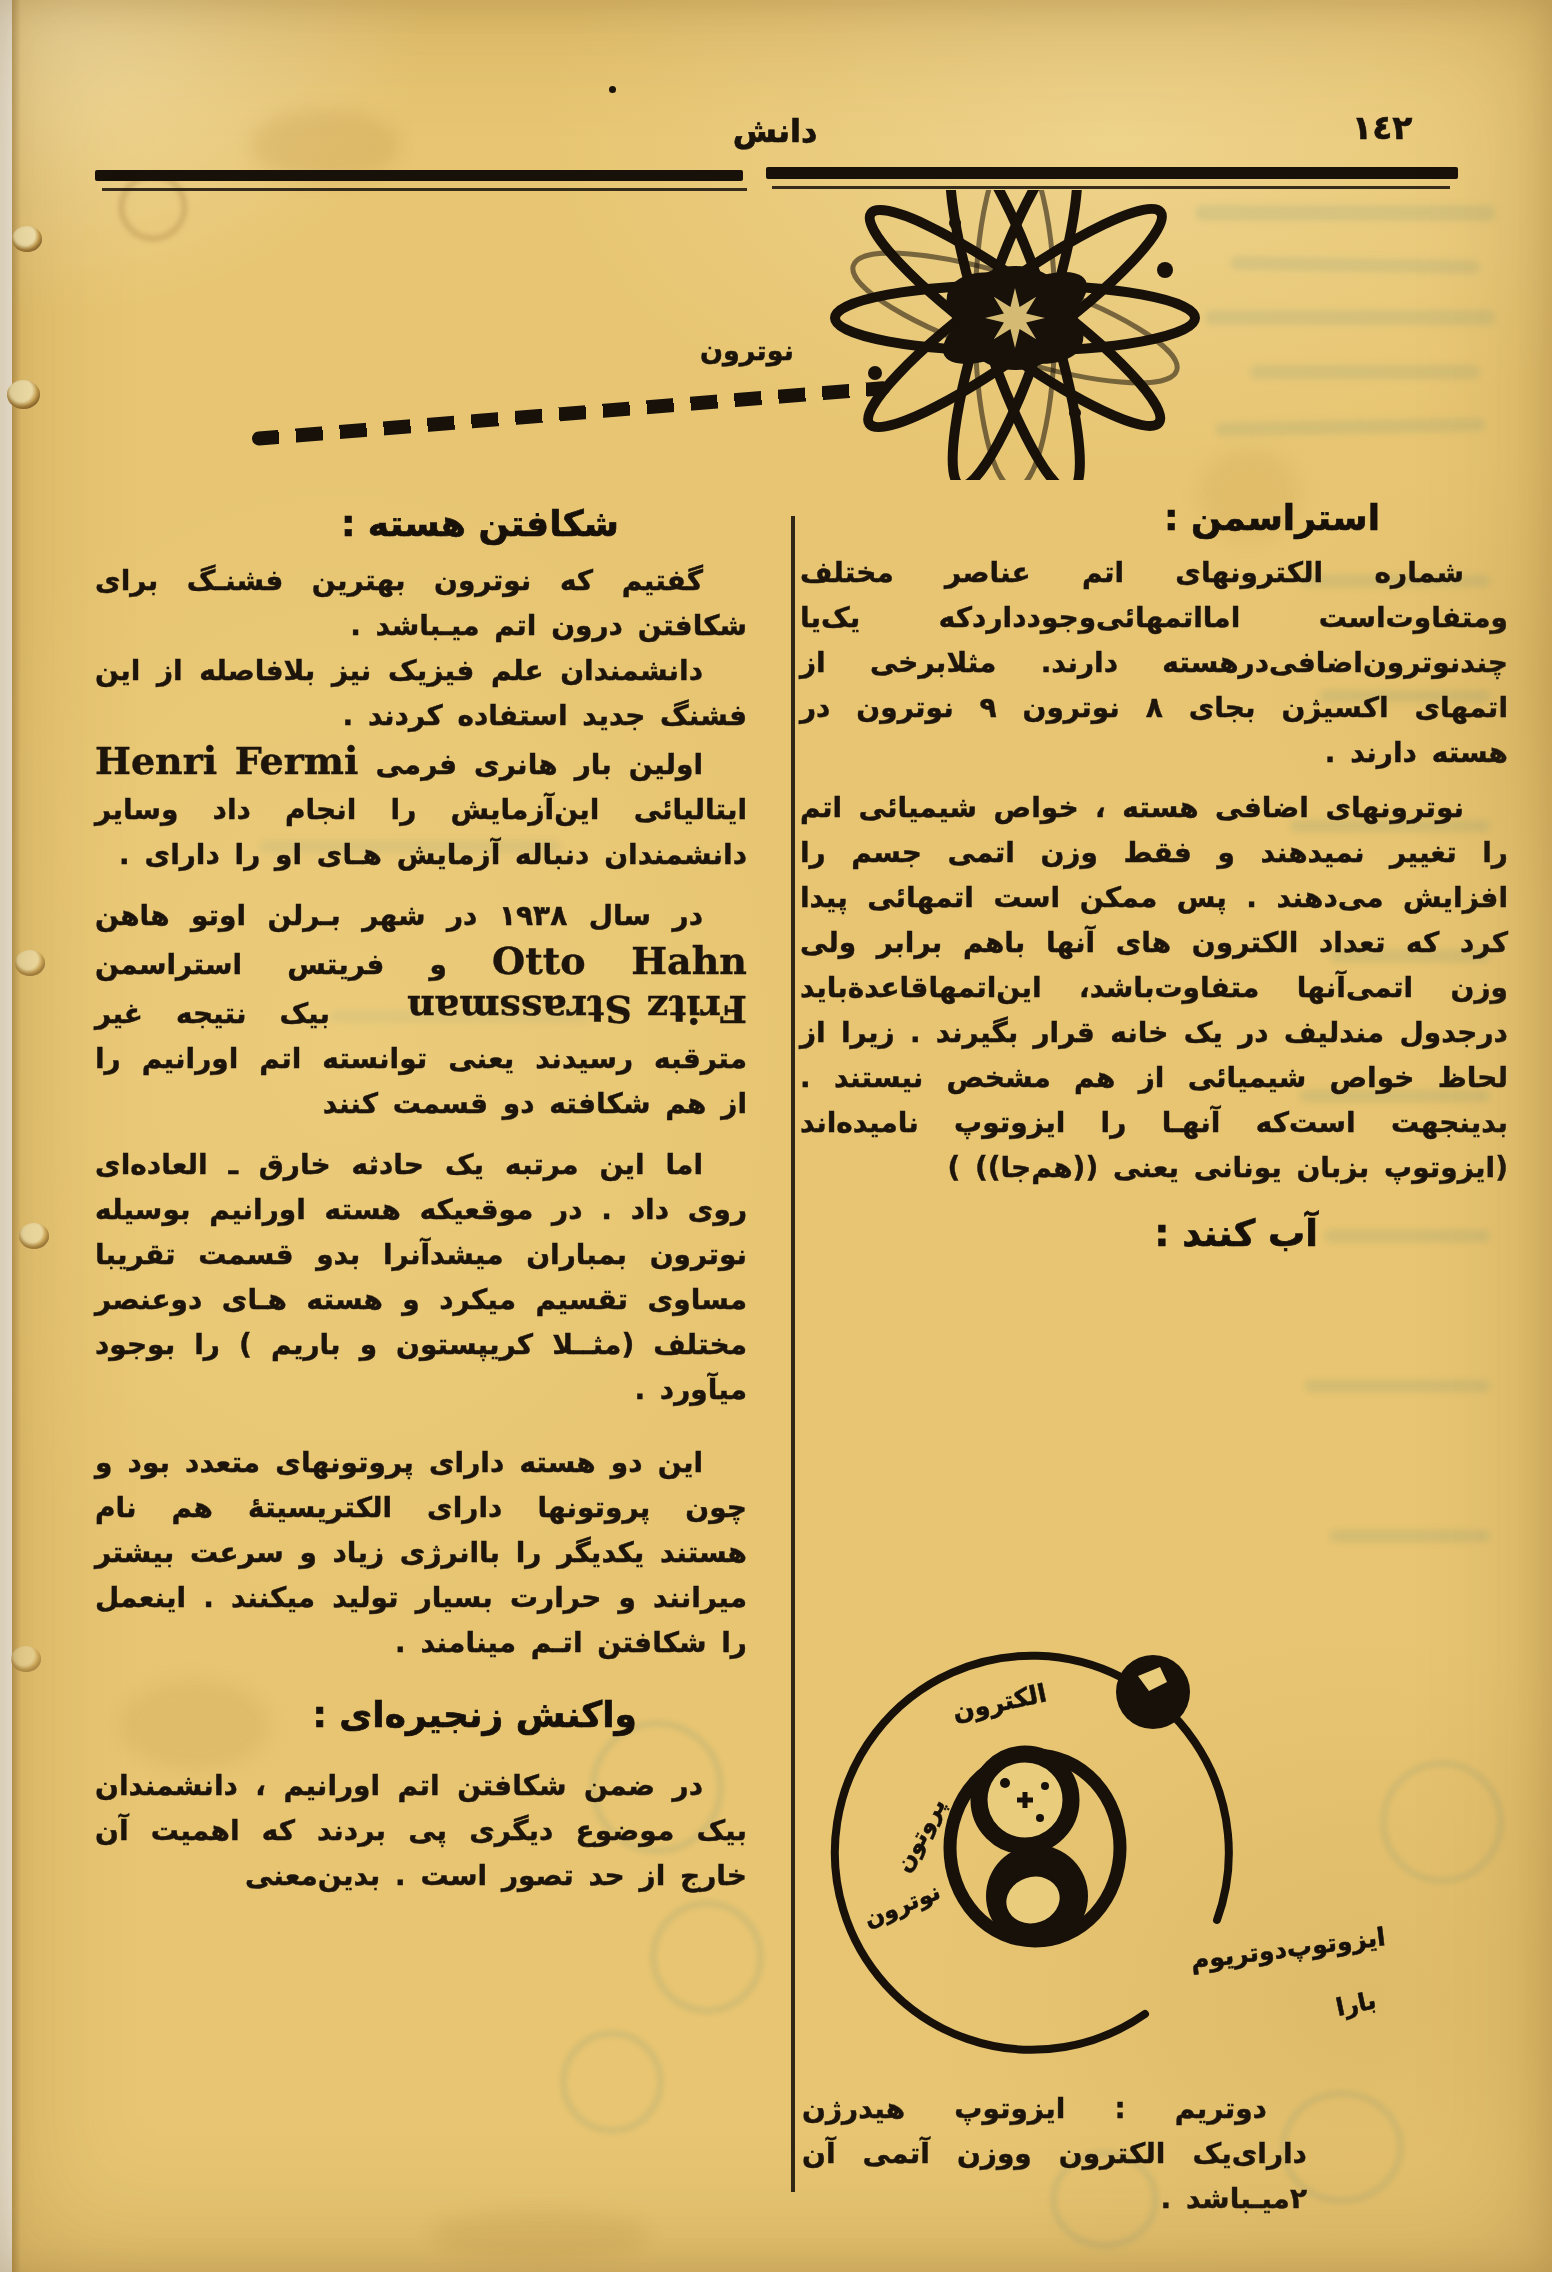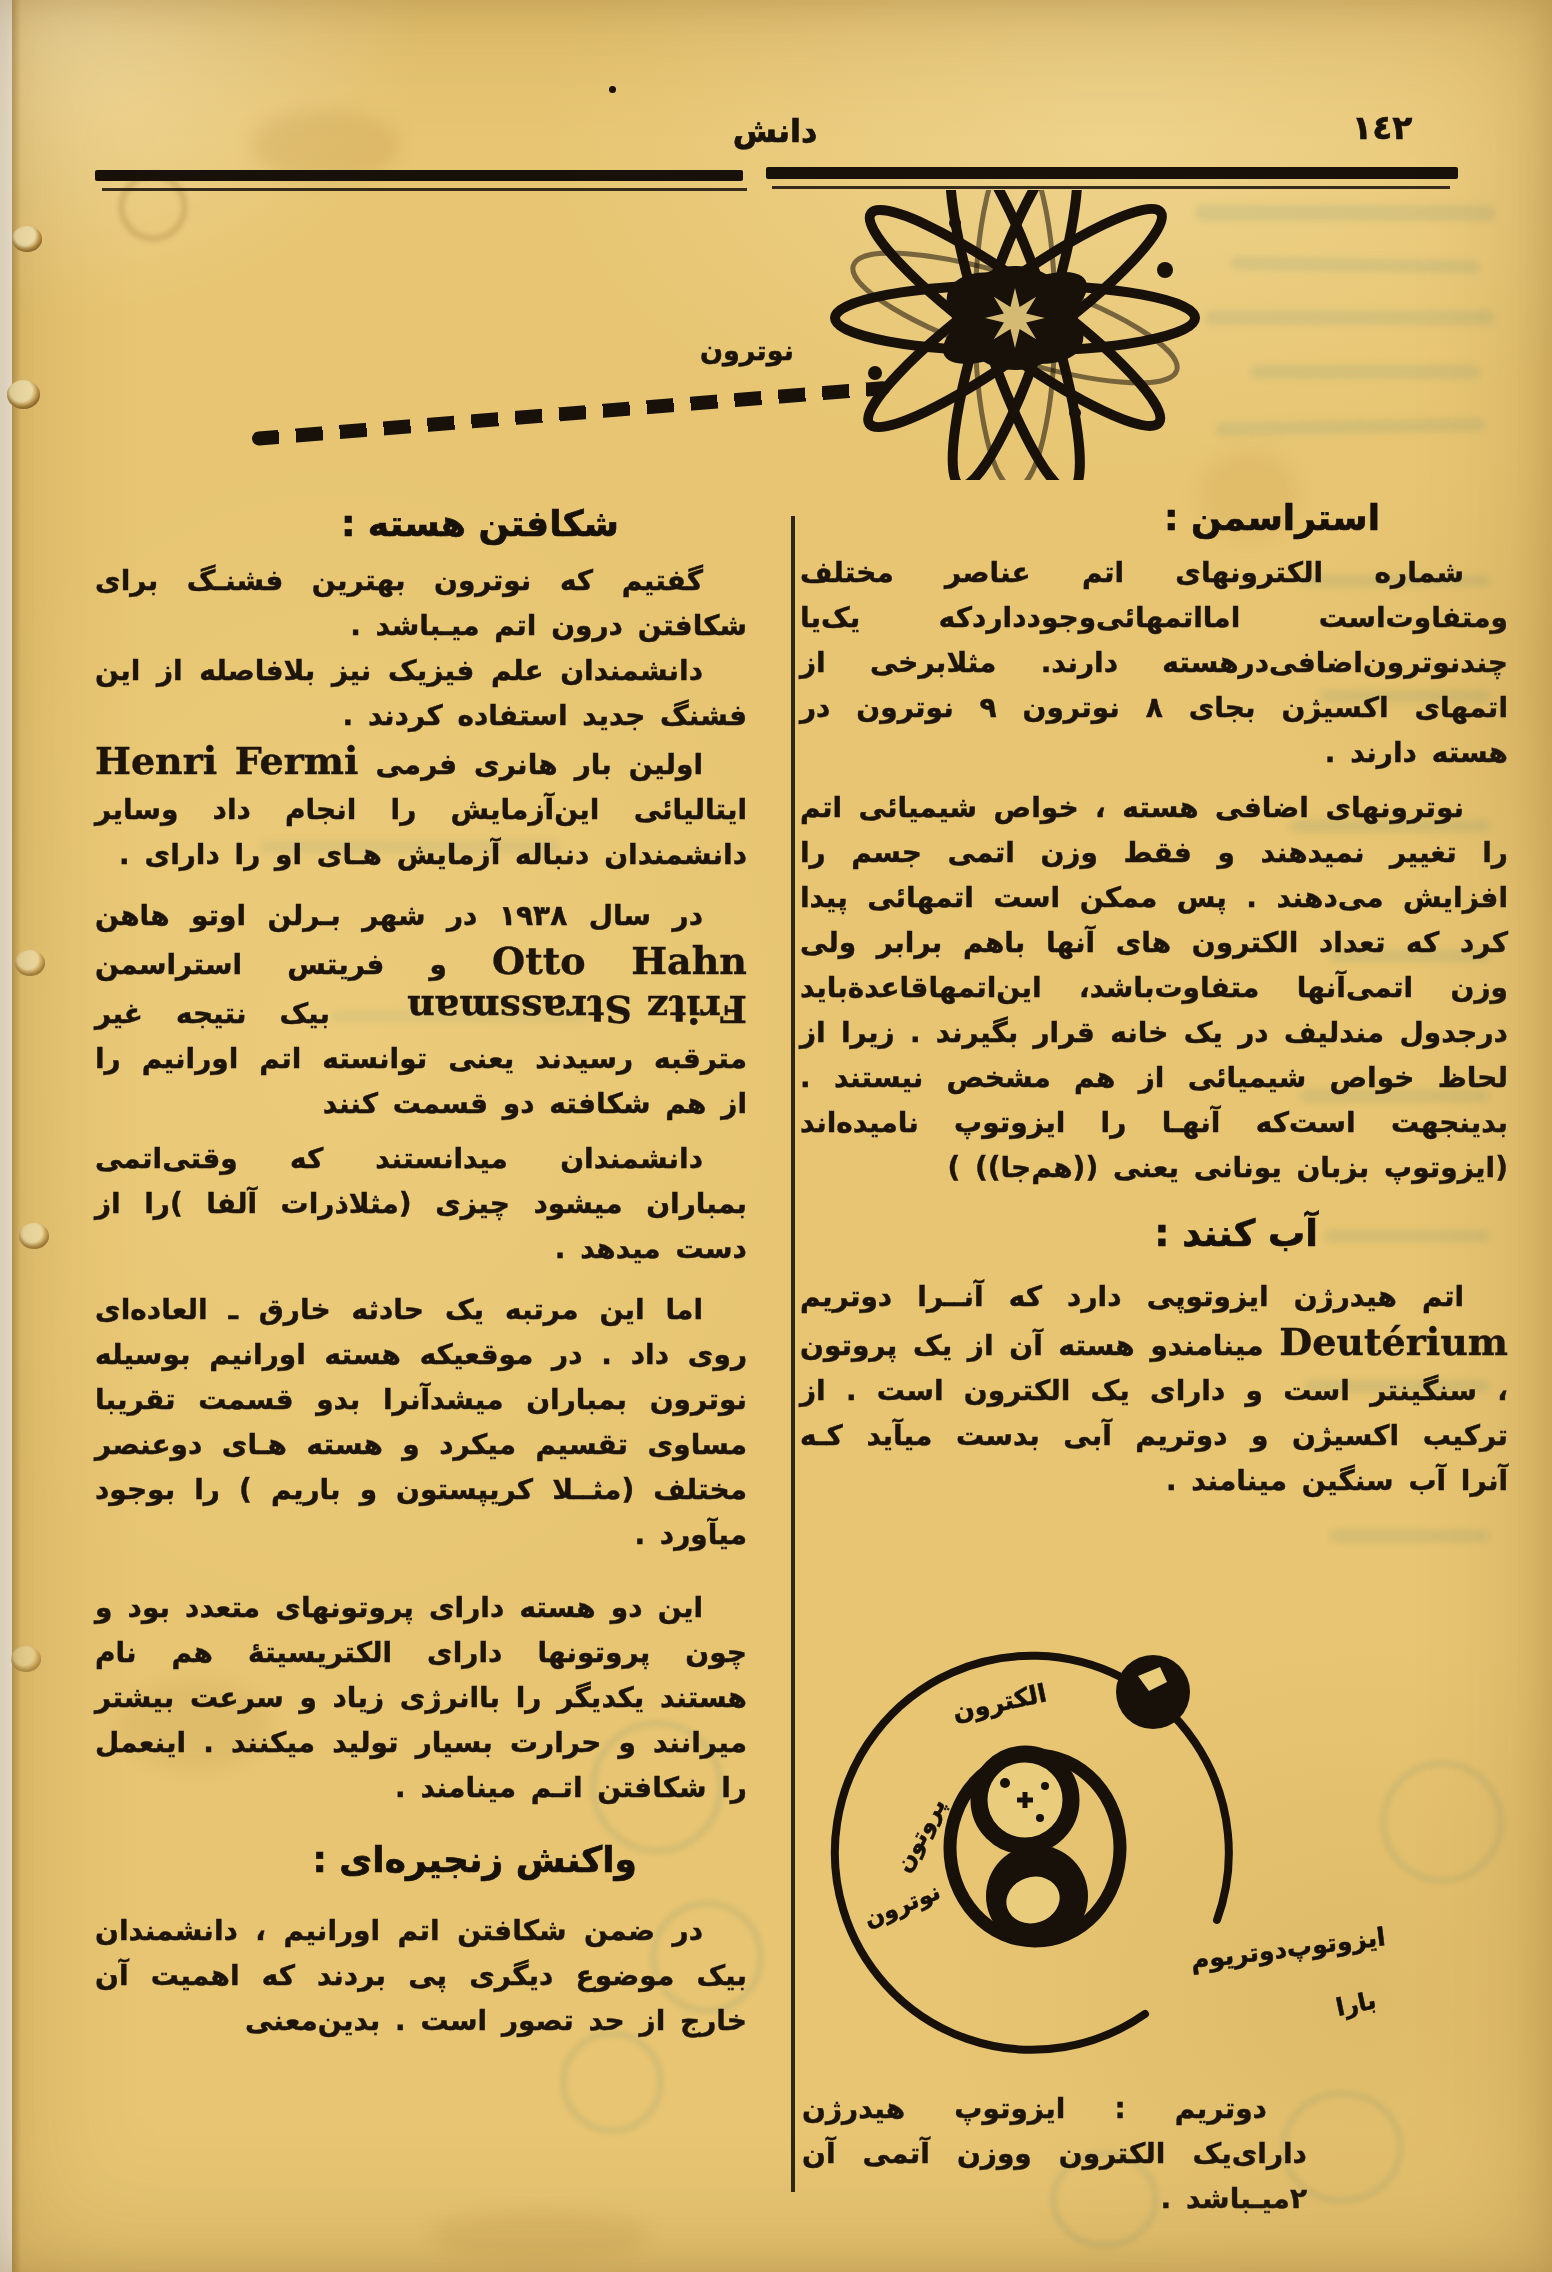--- a/index.html
+++ b/index.html
@@ -123,36 +123,32 @@
        background:repeating-linear-gradient(90deg,#17110a 0 27px, rgba(0,0,0,0) 27px 44px); border-radius:7px;"></div>
   <div class="abs rtl" style="left:700px; top:335px; font-size:27px; font-weight:bold; -webkit-text-stroke:.5px #17110a;">نوترون</div>
 
   <div class="divider" style="left:791px; top:516px; height:1676px;"></div>
 
   <div class="abs rtl" style="left:800px; top:492px; width:708px;">
     <div class="heading">استراسمن :</div>
     <p class="para" style="margin-top:6px;">شماره الکترونهای اتم عناصر مختلف ومتفاوت‌است امااتمهائی‌وجودداردکه یک‌یا چندنوترون‌اضافی‌درهسته دارند. مثلابرخی از اتمهای اکسیژن بجای ٨ نوترون ٩ نوترون در هسته دارند .</p>
     <p class="para gap-s">نوترونهای اضافی هسته ، خواص شیمیائی اتم را تغییر نمیدهند و فقط وزن اتمی جسم را افزایش می‌دهند . پس ممکن است اتمهائی پیدا کرد که تعداد الکترون های آنها باهم برابر ولی وزن اتمی‌آنها متفاوت‌باشد، این‌اتمهاقاعدةباید درجدول مندلیف در یک خانه قرار بگیرند . زیرا از لحاظ خواص شیمیائی از هم مشخص نیستند . بدینجهت است‌که آنهـا را ایزوتوپ نامیده‌اند (ایزوتوپ بزبان یونانی یعنی ((هم‌جا)) )</p>
     <div class="heading" style="margin-top:18px; text-indent:190px; font-size:37px;">آب کنند :</div>
-    <p class="para" style="margin-top:14px;">
-      <span>اتم هیدرژن ایزوتوپی دارد که آنــرا دوتریم </span><span class="latin">Deutérium</span><span> مینامندو هسته آن از یک پروتون ، سنگینتر است و دارای یک الکترون است . از ترکیب اکسیژن و دوتریم آبی بدست میآید کـه آنرا آب سنگین مینامند .</span>
-    </p>
   </div>
 
   <div class="abs rtl" style="left:95px; top:498px; width:652px;">
     <div class="heading">شکافتن هسته :</div>
     <p class="para" style="margin-top:8px;">گفتیم که نوترون بهترین فشنـگ برای شکافتن درون اتم میـباشد .</p>
     <p class="para">دانشمندان علم فیزیک نیز بلافاصله از این فشنگ جدید استفاده کردند .</p>
     <p class="para">
       <span>اولین بار هانری فرمی </span><span class="latin">Henri Fermi</span><span> ایتالیائی این‌آزمایش را انجام داد وسایر دانشمندان دنباله آزمایش هـای او را دارای .</span>
     </p>
     <p class="para gap-m">
       <span>در سال ١٩٣٨ در شهر بـرلن اوتو هاهن </span><span class="latin">Otto Hahn</span><span> و فریتس استراسمن </span><span class="latin flipped">Fritz Strassman</span><span> بیک نتیجه غیر مترقبه رسیدند یعنی توانسته اتم اورانیم را از هم شکافته دو قسمت کنند</span>
     </p>
-    <p class="para gap-s">دانشمندان میدانستند که وقتی‌اتمی بمباران میشود چیزی (مثلاذرات آلفا )را از دست میدهد .</p>
     <p class="para gap-m">اما این مرتبه یک حادثه خارق ـ العاده‌ای روی داد . در موقعیکه هسته اورانیم بوسیله نوترون بمباران میشدآنرا بدو قسمت تقریبا مساوی تقسیم میکرد و هسته هـای دوعنصر مختلف (مثــلا کریپستون و باریم ) را بوجود میآورد .</p>
     <p class="para gap-l">این دو هسته دارای پروتونهای متعدد بود و چون پروتونها دارای الکتریسیتهٔ هم نام هستند یکدیگر را باانرژی زیاد و سرعت بیشتر میرانند و حرارت بسیار تولید میکنند . اینعمل را شکافتن اتـم مینامند .</p>
     <div class="heading" style="margin-top:24px; text-indent:110px;text-align:right;">واکنش زنجیره‌ای :</div>
     <p class="para" style="margin-top:22px;">در ضمن شکافتن اتم اورانیم ، دانشمندان بیک موضوع دیگری پی بردند که اهمیت آن خارج از حد تصور است . بدین‌معنی</p>
   </div>
 
   <svg class="abs" style="left:800px; top:1648px;" width="470" height="440" viewBox="0 0 470 440">
 
     <path d="M345,366 A197,197 0 1 1 417,272" fill="none" stroke="#17110a" stroke-width="8" stroke-linecap="round"></path>
 

